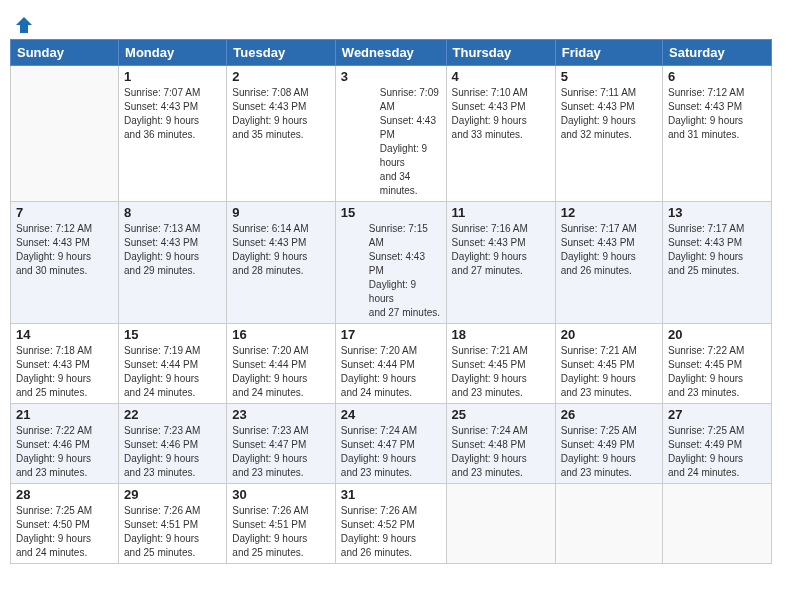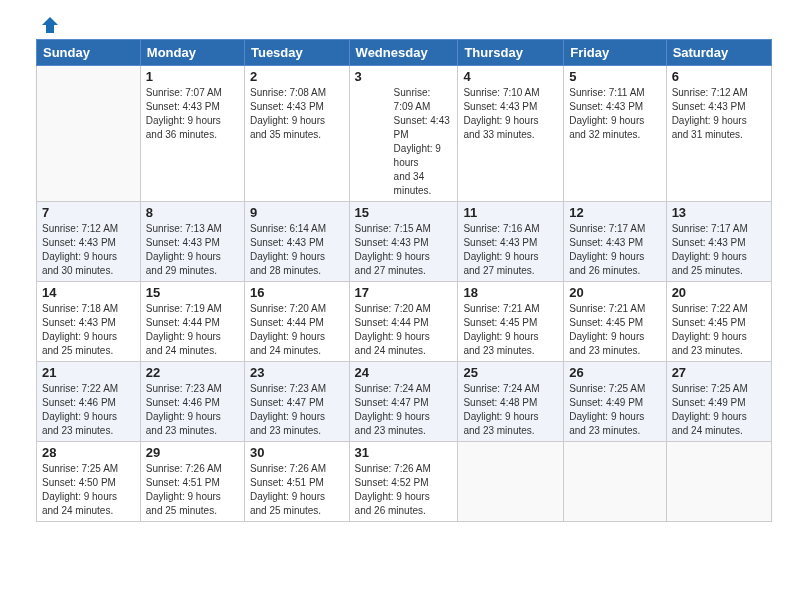--- a/index.html
+++ b/index.html
@@ -6,21 +6,21 @@
     body {
       width: 792px;
       height: 612px;
       font-family: Arial, sans-serif;
       background: #fff;
       overflow: hidden;
     }
     .page {
       width: 792px;
       height: 496px;
-      padding: 15px 20px 10px 36px;
+      padding: 15px 20px 10px 10px;
     }
     .header {
       display: flex;
       justify-content: space-between;
       align-items: flex-start;
       margin-bottom: 8px;
     }
     .logo {
       display: flex;
       flex-direction: column;
@@ -196,21 +196,21 @@
           </td>
           <td class="row-shade">
             <span class="day-num">9</span>
             <div class="day-info" style="white-space: pre-line;">Sunrise: 6:14 AM
 Sunset: 4:43 PM
 Daylight: 9 hours
 and 28 minutes.</div>
           </td>
           <td class="row-shade">
             <span class="day-num">15</span>
-            <div class="day-info" style="white-space: pre-line;">Sunrise: 7:15 AM
+            <div class="day-info" style="white-space: pre-line; margin-left: 28px;">Sunrise: 7:15 AM
 Sunset: 4:43 PM
 Daylight: 9 hours
 and 27 minutes.</div>
           </td>
           <td class="row-shade">
             <span class="day-num">11</span>
             <div class="day-info" style="white-space: pre-line;">Sunrise: 7:16 AM
 Sunset: 4:43 PM
 Daylight: 9 hours
 and 27 minutes.</div>

